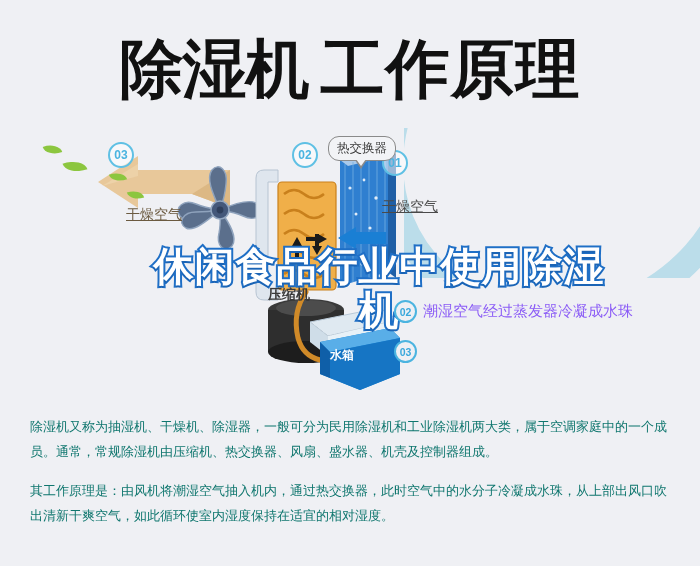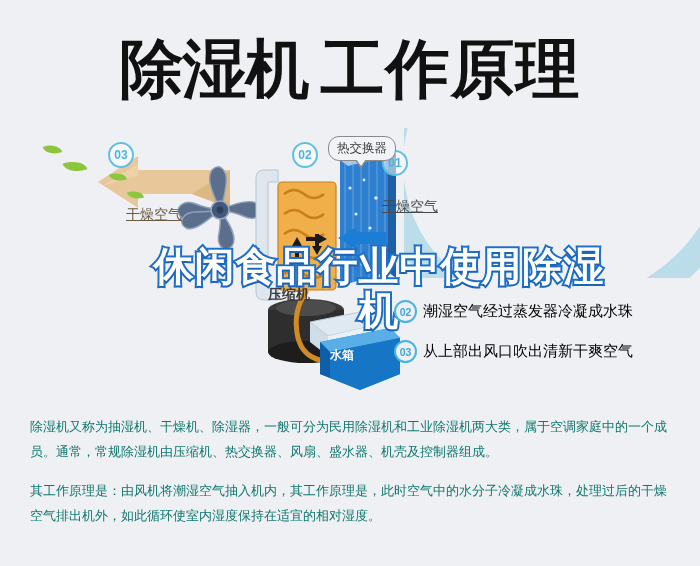--- a/index.html
+++ b/index.html
@@ -134,21 +134,21 @@
   .step{display:flex;align-items:center;margin-bottom:17px;}
   .step-badge{
     width:19px;height:19px;border-radius:50%;flex:0 0 19px;
     border:2px solid #4bb4e0;color:#3aa8dc;
     font-size:10.5px;font-weight:bold;
     display:flex;align-items:center;justify-content:center;
     background:#eff0f4;margin-right:6px;
     font-family:"Liberation Sans",sans-serif;
   }
   .step-text{
-    font-size:15px;color:#000000;white-space:nowrap;
+    font-size:15px;color:#8b5cf6;white-space:nowrap;
     font-family:"DejaVu Sans","Liberation Sans",sans-serif;
   }
 
   
   .body-copy{
     position:absolute;left:30px;top:414px;width:645px;
     font-size:13px;line-height:25px;color:#0f766e;
     font-family:"DejaVu Sans","Liberation Sans",sans-serif;
   }
   .body-copy p{margin:0 0 14px 0;}
@@ -297,22 +297,21 @@
     <div class="wm-line">机</div>
   </div>
 
   <div class="steps">
     <div class="step">
       <div class="step-badge">02</div>
       <div class="step-text">潮湿空气经过蒸发器冷凝成水珠</div>
     </div>
     <div class="step">
       <div class="step-badge">03</div>
-      <div class="step-text">从上部出风口吹出清新干爽空气</div>
     </div>
   </div>
 
   <div class="body-copy">
     <p>除湿机又称为抽湿机、干燥机、除湿器，一般可分为民用除湿机和工业除湿机两大类，属于空调家庭中的一个成员。通常，常规除湿机由压缩机、热交换器、风扇、盛水器、机壳及控制器组成。</p>
-    <p>其工作原理是：由风机将潮湿空气抽入机内，其工作原理是，此时空气中的水分子冷凝成水珠，处理过后的干燥空气排出机外，如此循环使室内湿度保持在适宜的相对湿度。</p>
+    <p>其工作原理是：由风机将潮湿空气抽入机内，通过热交换器，此时空气中的水分子冷凝成水珠，从上部出风口吹出清新干爽空气，如此循环使室内湿度保持在适宜的相对湿度。</p>
   </div>
 
 </div>
 
 </body></html>

